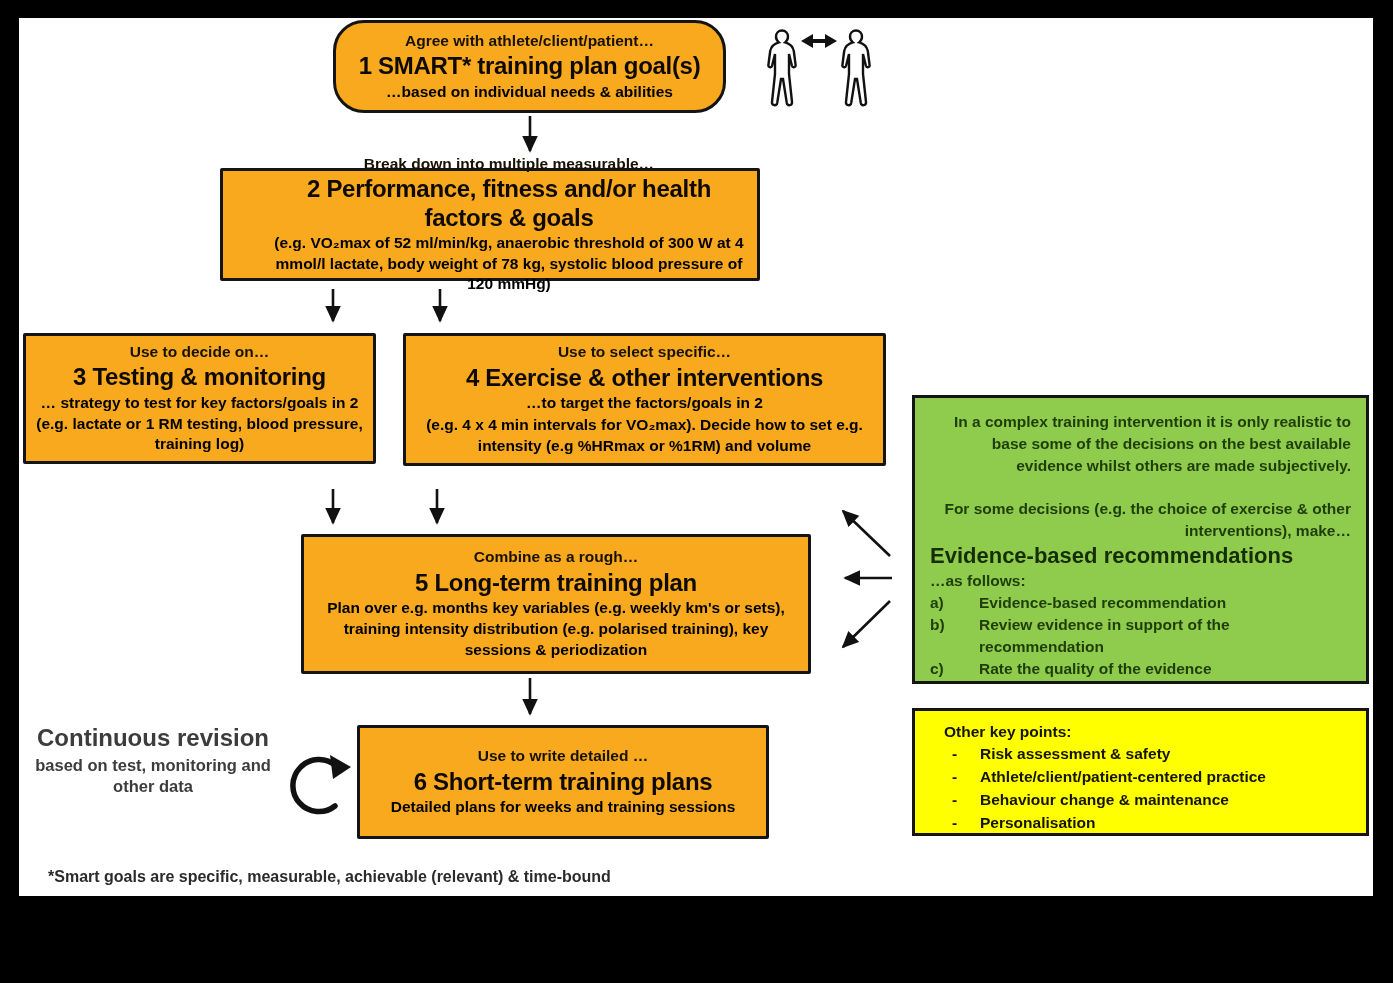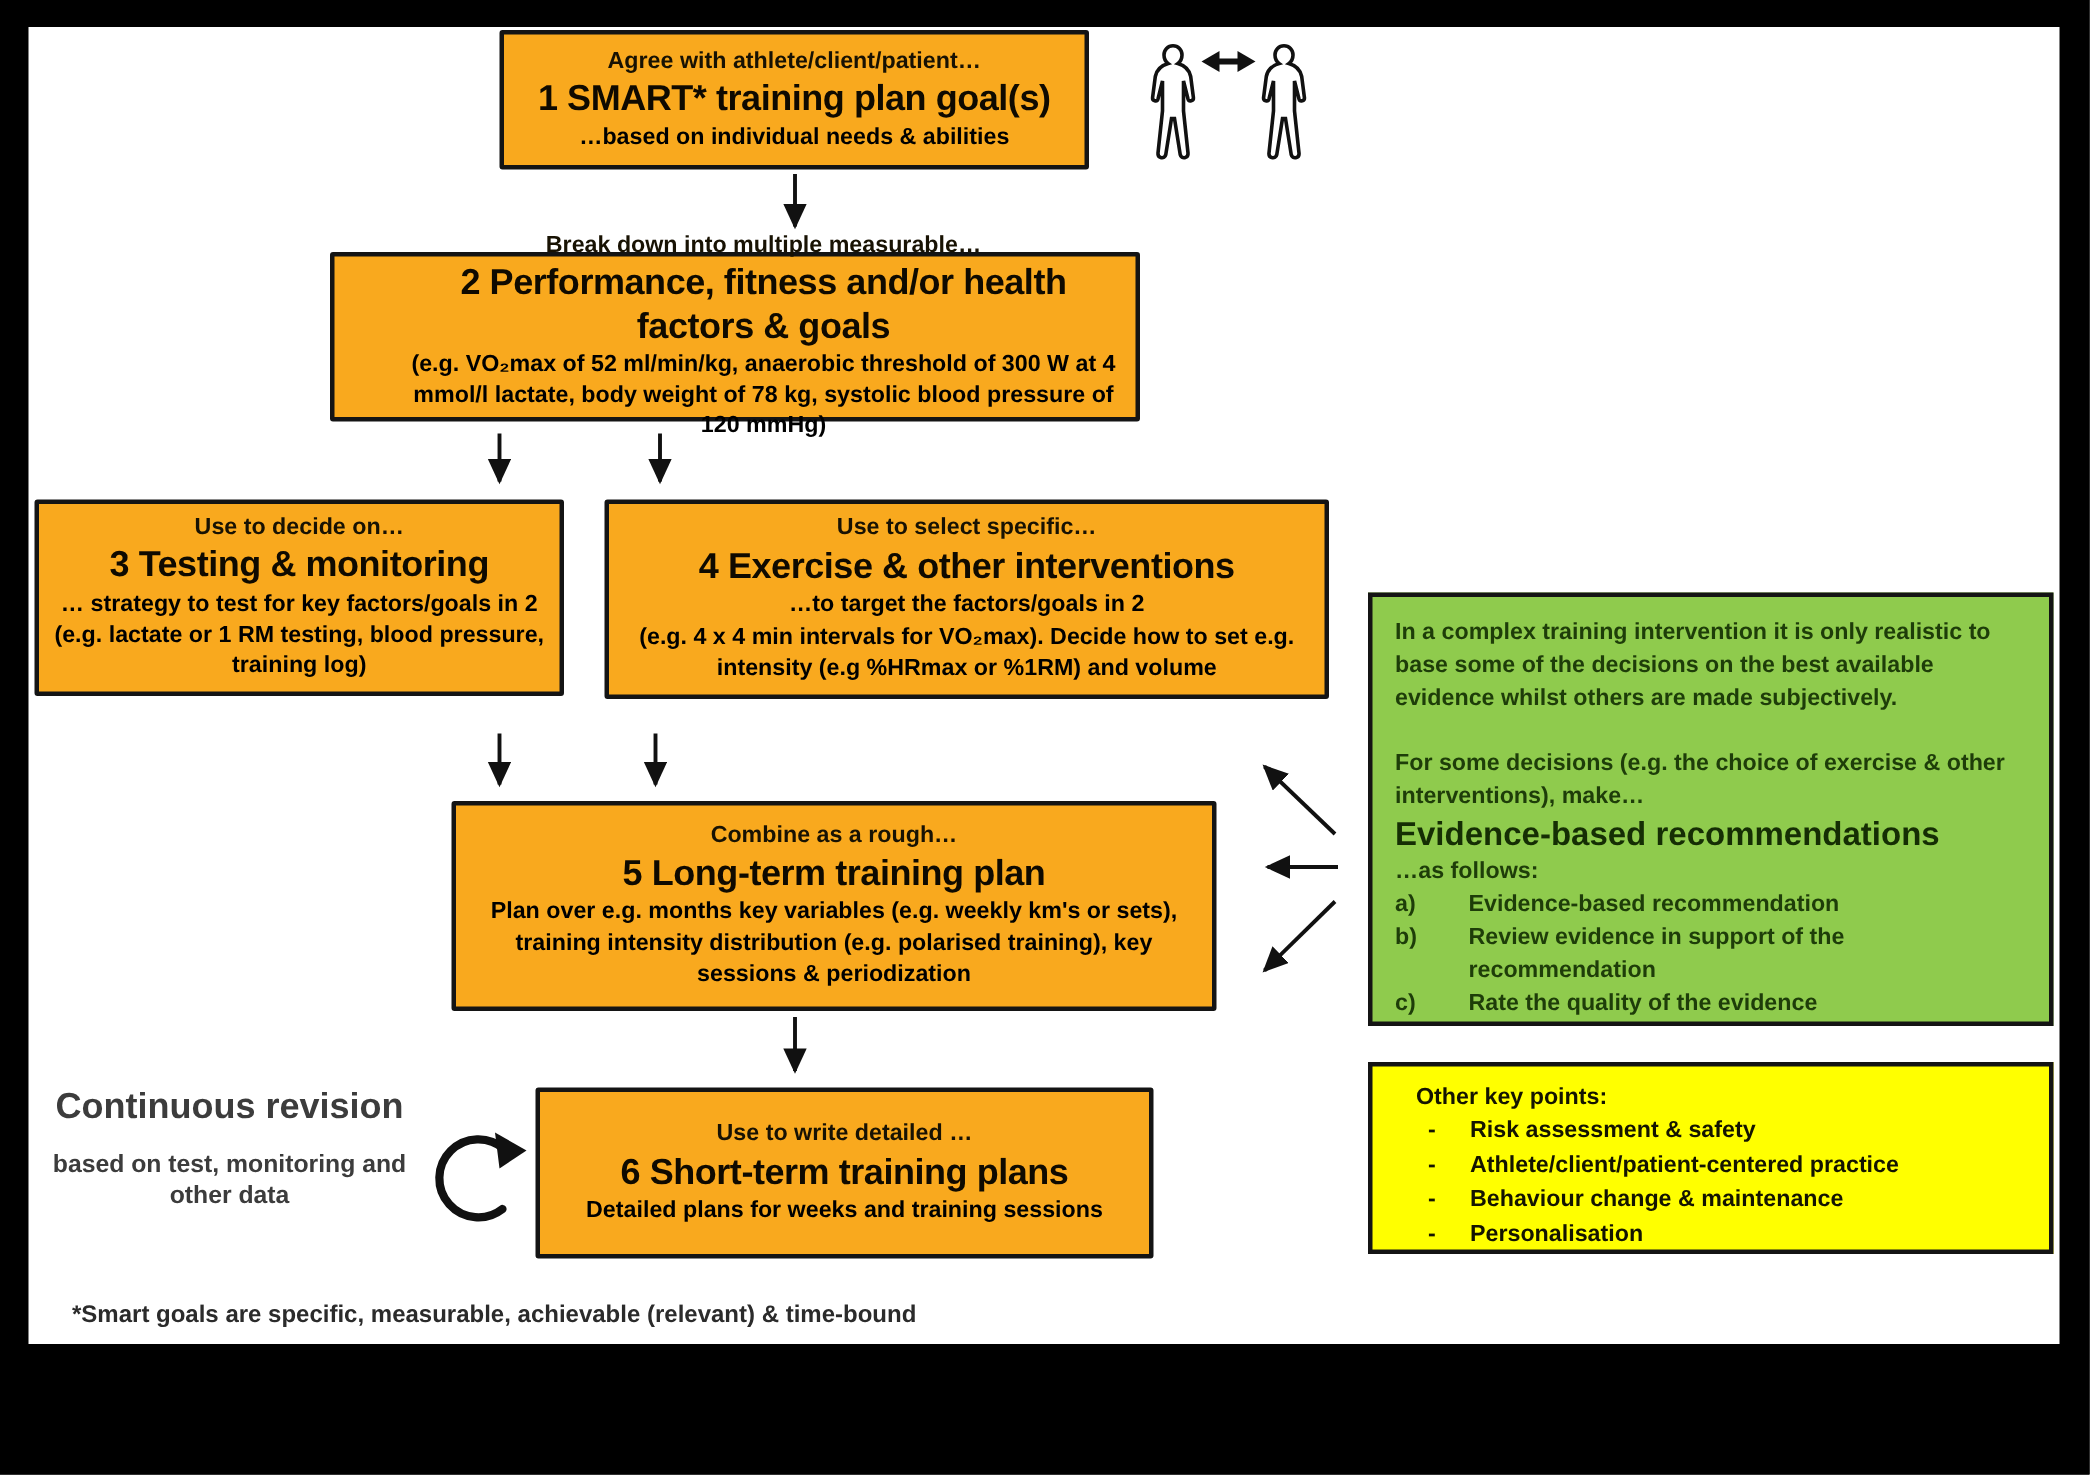--- a/index.html
+++ b/index.html
@@ -12,44 +12,44 @@
     position:absolute;box-sizing:border-box;border:3px solid #141414;border-radius:2px;
     background:#F9A91E;display:flex;flex-direction:column;justify-content:center;align-items:center;
     text-align:center;padding:3px 8px;gap:1px;
   }
   .box-intro{font-size:15.5px;font-weight:600;line-height:1.32;color:#181203;}
   .box-title{font-size:24px;font-weight:700;line-height:1.18;letter-spacing:-0.3px;color:#0f0a00;}
   .box-detail{font-size:15.5px;font-weight:600;line-height:1.34;color:#000000;}
   .panel{position:absolute;box-sizing:border-box;border:3px solid #141414;text-align:left;}
   .panel.green{background:#8FCB4D;color:#1e3d09;padding:13px 15px 8px 15px;}
   .panel.yellow{background:#FFFF00;color:#141400;padding:9px 29px;}
-  .gp-para{font-size:15.5px;font-weight:600;line-height:1.42;}
+  .gp-para{font-size:15.5px;font-weight:600;line-height:1.42;text-align:right;}
   .gp-para1{margin-bottom:21px;}
   .gp-heading{font-size:22px;font-weight:700;line-height:1.25;color:#152e04;}
   .gp-sub{font-size:15.5px;font-weight:600;line-height:1.4;margin-bottom:1px;}
   .gp-item{display:flex;font-size:15.5px;font-weight:600;line-height:1.42;}
   .gp-item-label{width:49px;flex:0 0 49px;}
   .gp-item-text{flex:1;}
   .yp-heading{font-size:15.5px;font-weight:600;line-height:1.5;}
   .yp-item{font-size:15.5px;font-weight:600;line-height:1.48;padding-left:36px;position:relative;}
   .yp-item::before{content:"-";position:absolute;left:8px;}
   .rev-block{position:absolute;left:24px;top:724px;width:258px;text-align:center;color:#3c3c3c;}
   .rev-title{font-size:24px;font-weight:700;line-height:1.15;}
-  .rev-detail{font-size:16.5px;font-weight:600;line-height:1.3;margin-top:14px;}
+  .rev-detail{font-size:16.5px;font-weight:600;line-height:1.3;margin-top:3px;}
   .footnote{position:absolute;left:48px;top:868px;font-size:16px;font-weight:600;color:#2b2b2b;}
   svg{display:block;}
   .overlay{position:absolute;left:0;top:0;pointer-events:none;}
 </style>
 </head>
 <body>
 
 <div class="canvas">
   <div class="white-area"></div>
 
-  <div class="fbox" style="left:333px;top:20px;width:393px;height:93px;">
+  <div class="fbox" style="left:333px;top:20px;width:393px;height:93px;border-radius:31px;">
     <div class="box-intro">Agree with athlete/client/patient…</div>
     <div class="box-title">1 SMART* training plan goal(s)</div>
     <div class="box-detail">…based on individual needs &amp; abilities</div>
   </div>
 
   <div class="fbox" style="left:220px;top:168px;width:540px;height:113px;padding-left:46px;">
     <div class="box-intro">Break down into multiple measurable…</div>
     <div class="box-title">2 Performance, fitness and/or health factors &amp; goals</div>
     <div class="box-detail">(e.g. VO₂max of 52 ml/min/kg, anaerobic threshold of 300 W at 4 mmol/l lactate, body weight of 78 kg, systolic blood pressure of 120 mmHg)</div>
   </div>

